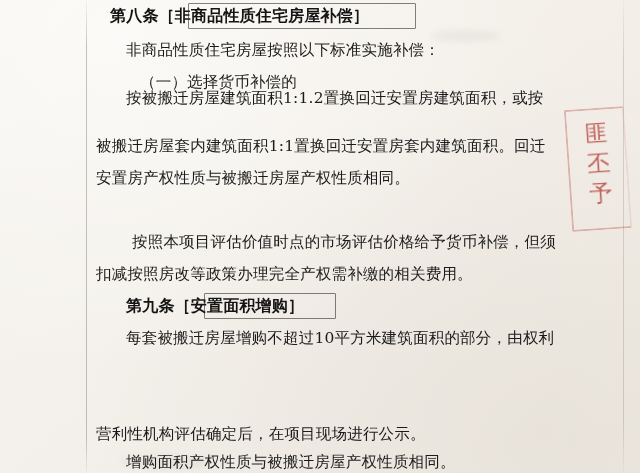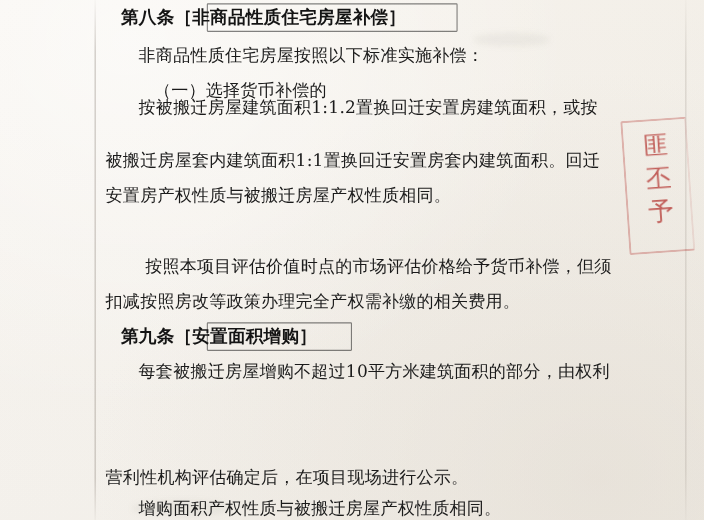--- a/index.html
+++ b/index.html
@@ -137,21 +137,21 @@
     <div class="line indent-2" style="position:absolute; left:14px; top:72px;">（一）选择货币补偿的</div>
 
     <div class="line" style="position:absolute; left:30px; top:88px;">按被搬迁房屋建筑面积1:1.2置换回迁安置房建筑面积，或按</div>
     <div class="line" style="position:absolute; left:0px; top:136px;">被搬迁房屋套内建筑面积1:1置换回迁安置房套内建筑面积。回迁</div>
     <div class="line" style="position:absolute; left:0px; top:168px;">安置房产权性质与被搬迁房屋产权性质相同。</div>
 
 
     <div class="line" style="position:absolute; left:36px; top:232px;">按照本项目评估价值时点的市场评估价格给予货币补偿，但须</div>
     <div class="line" style="position:absolute; left:0px; top:264px;">扣减按照房改等政策办理完全产权需补缴的相关费用。</div>
 
-    <div style="position:absolute; left:14px; top:296px;text-align:center;">
+    <div style="position:absolute; left:30px; top:296px;text-align:center;">
       <div class="line heading">第九条［安置面积增购］</div>
       <div style="position:absolute; left:78px; top:-3px; width:130px; height:24px; border:1px solid rgba(30,30,30,0.55); border-radius:1px;"></div>
     </div>
 
     <div class="line" style="position:absolute; left:30px; top:328px;">每套被搬迁房屋增购不超过10平方米建筑面积的部分，由权利</div>
     <div class="line" style="position:absolute; left:0px; top:424px;">营利性机构评估确定后，在项目现场进行公示。</div>
 
     <div class="line" style="position:absolute; left:30px; top:452px;">增购面积产权性质与被搬迁房屋产权性质相同。</div>
 
   </div>

